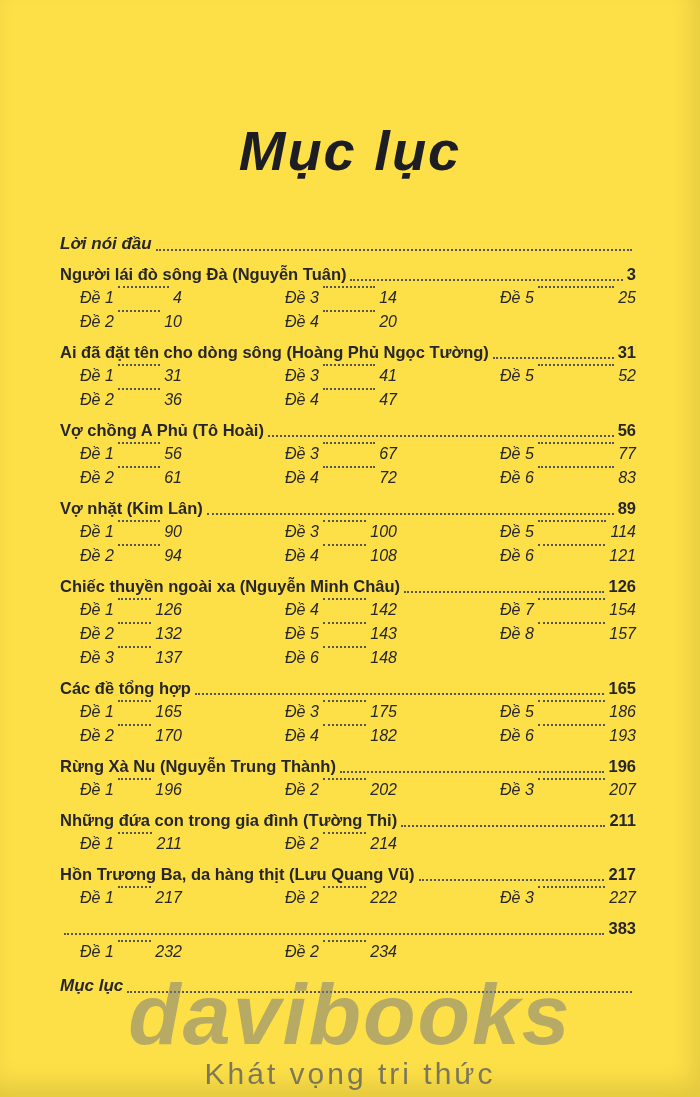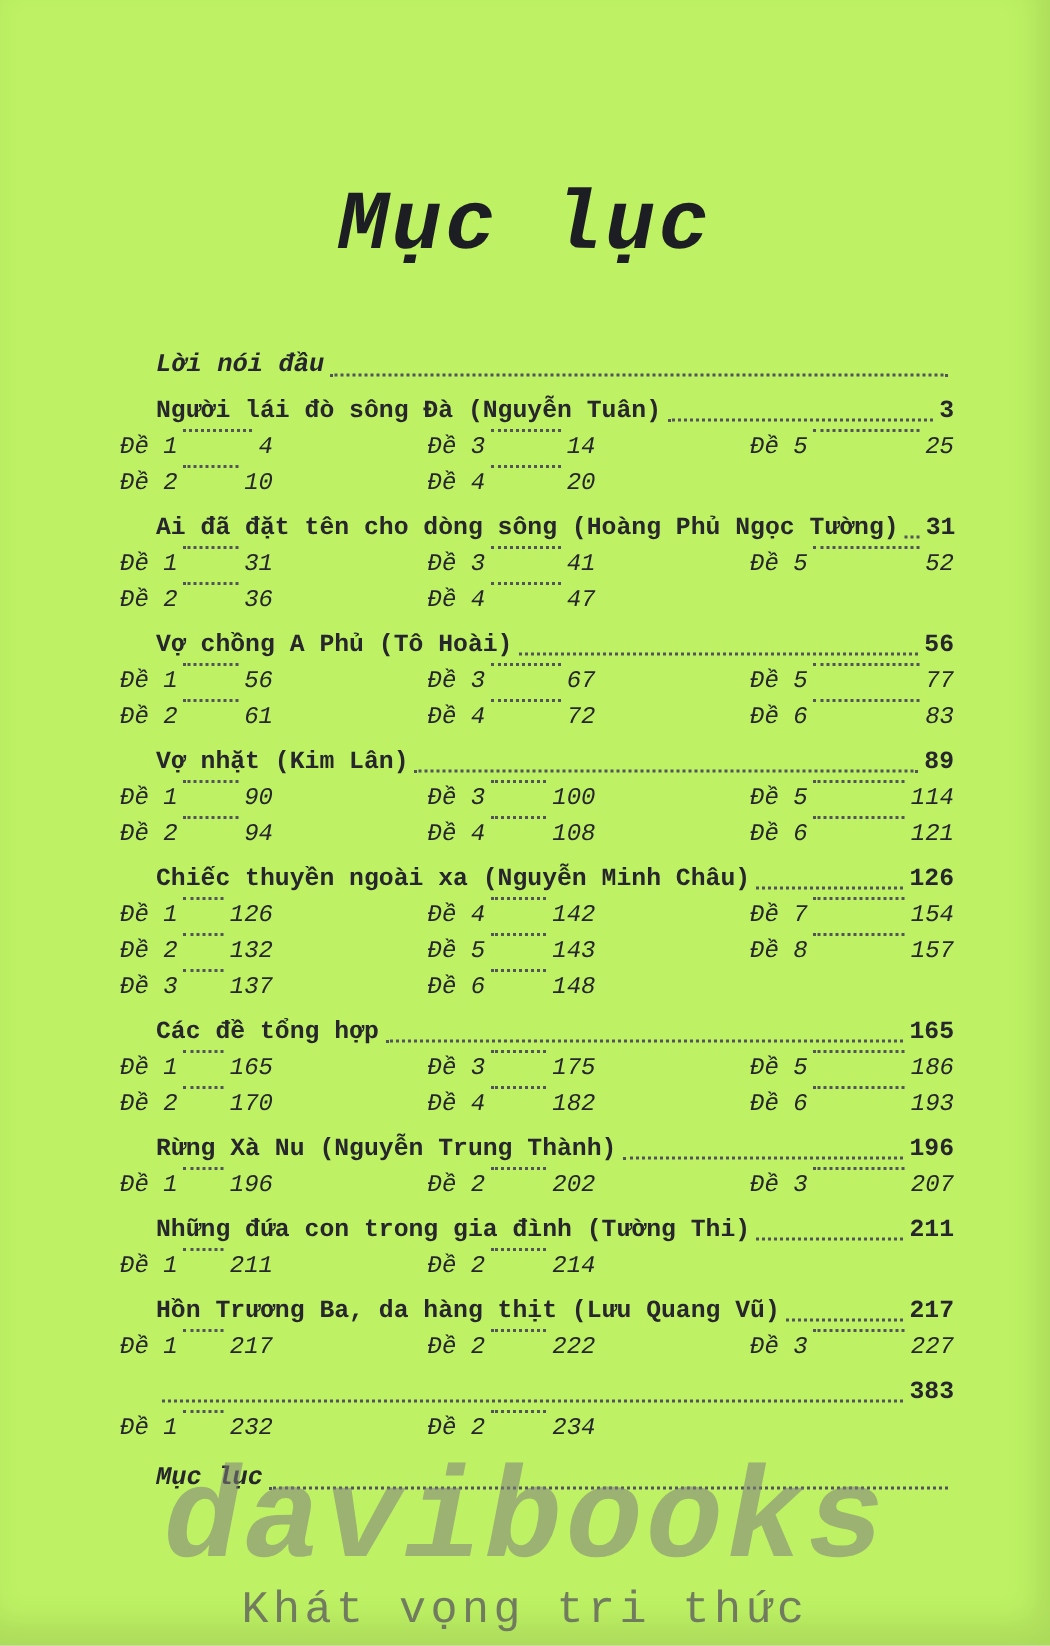--- a/index.html
+++ b/index.html
@@ -1,29 +1,29 @@
 <!DOCTYPE html>
 <html><head>
 <meta charset="utf-8">
 <style>
   * { margin:0; padding:0; box-sizing:border-box; }
   html,body { background:#ddd; }
   .page {
     position:relative; width:700px; height:1097px; margin:0 auto;
-    background:#bef264; color:#26262c; overflow:hidden;
-    font-family:Liberation Mono, monospace;
+    background:#fde047; color:#26262c; overflow:hidden;
+    font-family:Liberation Sans, sans-serif;
     box-shadow: inset -8px -14px 22px rgba(0,0,0,0.10);
   }
   .title {
     position:absolute; top:118px; left:0; right:0;
     text-align:center; font-size:56px; font-style:italic; font-weight:bold;
     letter-spacing:2px; color:#1d1d24;
   }
   .toc { position:absolute; top:232px; left:60px; right:64px; font-size:16.5px; }
-  .trow { display:flex; align-items:flex-end; line-height:24px; height:24px; white-space:nowrap;margin-left:44px; }
+  .trow { display:flex; align-items:flex-end; line-height:24px; height:24px; white-space:nowrap; }
   .leader { flex:1 1 auto; border-bottom:2px dotted #53535c; margin:0 4px 5px 4px; min-width:10px; }
   .pg { flex:0 0 auto; }
   .intro-row, .footer-row { font-style:italic; font-weight:bold; font-size:17px; }
   .footer-row { margin-top:10px; }
   .section { margin-top:6px; }
   .sec-name { font-weight:bold; }
   .sec-title .pg { font-weight:bold; }
   .items {
     display:grid; grid-template-columns:122px 132px 156px;
     justify-content:space-between; font-style:italic; font-size:16px;

